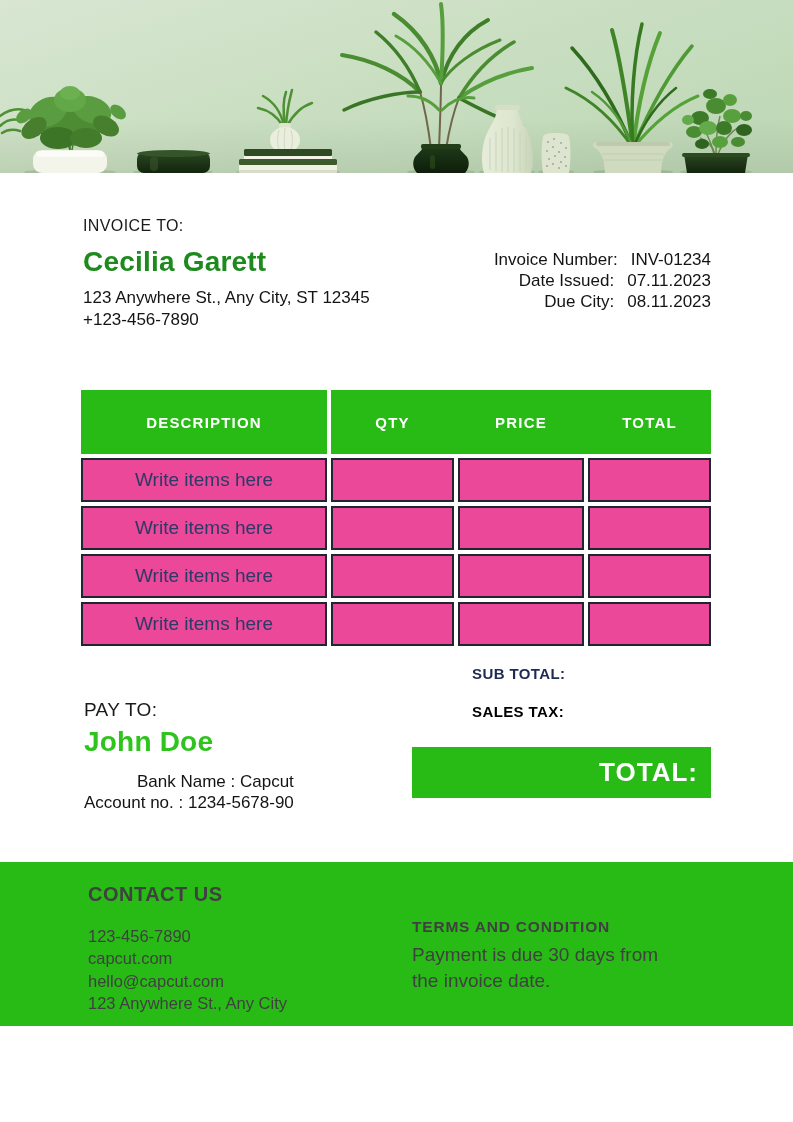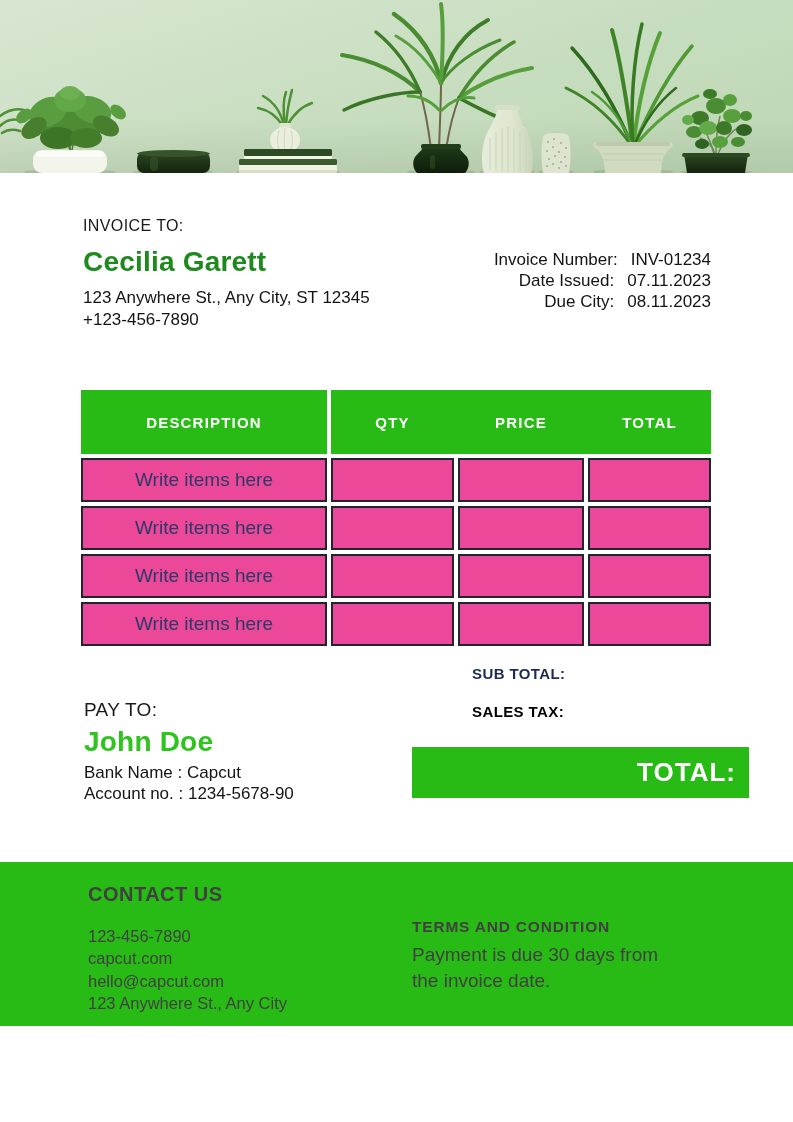--- a/index.html
+++ b/index.html
@@ -32,23 +32,23 @@
   .td{border:2px solid #1f2531;background:#ec4899;box-sizing:border-box;
       display:flex;align-items:center;justify-content:center;
       font-size:19px;color:#2b3a64;}
   
   .subtotal{position:absolute;left:472px;top:665px;font-size:15px;font-weight:700;color:#1e2a52;letter-spacing:.4px;}
   .salestax{position:absolute;left:472px;top:703px;font-size:15px;font-weight:700;color:#000000;letter-spacing:.4px;}
   
   .pay-to{position:absolute;left:84px;top:699px;}
   .pay-to .label{font-size:19px;letter-spacing:.3px;color:#1a1a1a;}
   .pay-to .name{margin-top:5px;font-size:28px;font-weight:700;color:#2ec41d;letter-spacing:.2px;}
-  .pay-to .bank{margin-top:4px;font-size:17px;line-height:21px;color:#141414;}
-  
-  .total-bar{position:absolute;left:412px;top:747px;width:337px;height:51px;background:#28bb16;
+  .pay-to .bank{margin-top:13px;font-size:17px;line-height:21px;color:#141414;text-align:right;}
+  
+  .total-bar{position:absolute;left:412px;top:747px;width:299px;height:51px;background:#28bb16;
     display:flex;align-items:center;justify-content:flex-end;padding-right:13px;box-sizing:border-box;}
   .total-bar .tlabel{color:#ffffff;font-size:26px;font-weight:800;letter-spacing:1px;}
   
   .footer{position:absolute;left:0;top:862px;width:793px;height:164px;background:#28bb16;color:#404040;}
   .contact-heading{position:absolute;left:88px;top:21px;font-size:20px;font-weight:700;letter-spacing:.5px;}
   .contact-lines{position:absolute;left:88px;top:63px;font-size:16.5px;line-height:22.4px;}
   .terms-heading{position:absolute;left:412px;top:56px;font-size:15.5px;font-weight:600;letter-spacing:.8px;}
   .terms-text{position:absolute;left:412px;top:80px;width:340px;font-size:19px;line-height:26px;white-space:pre-line;}
 </style>
 </head>

